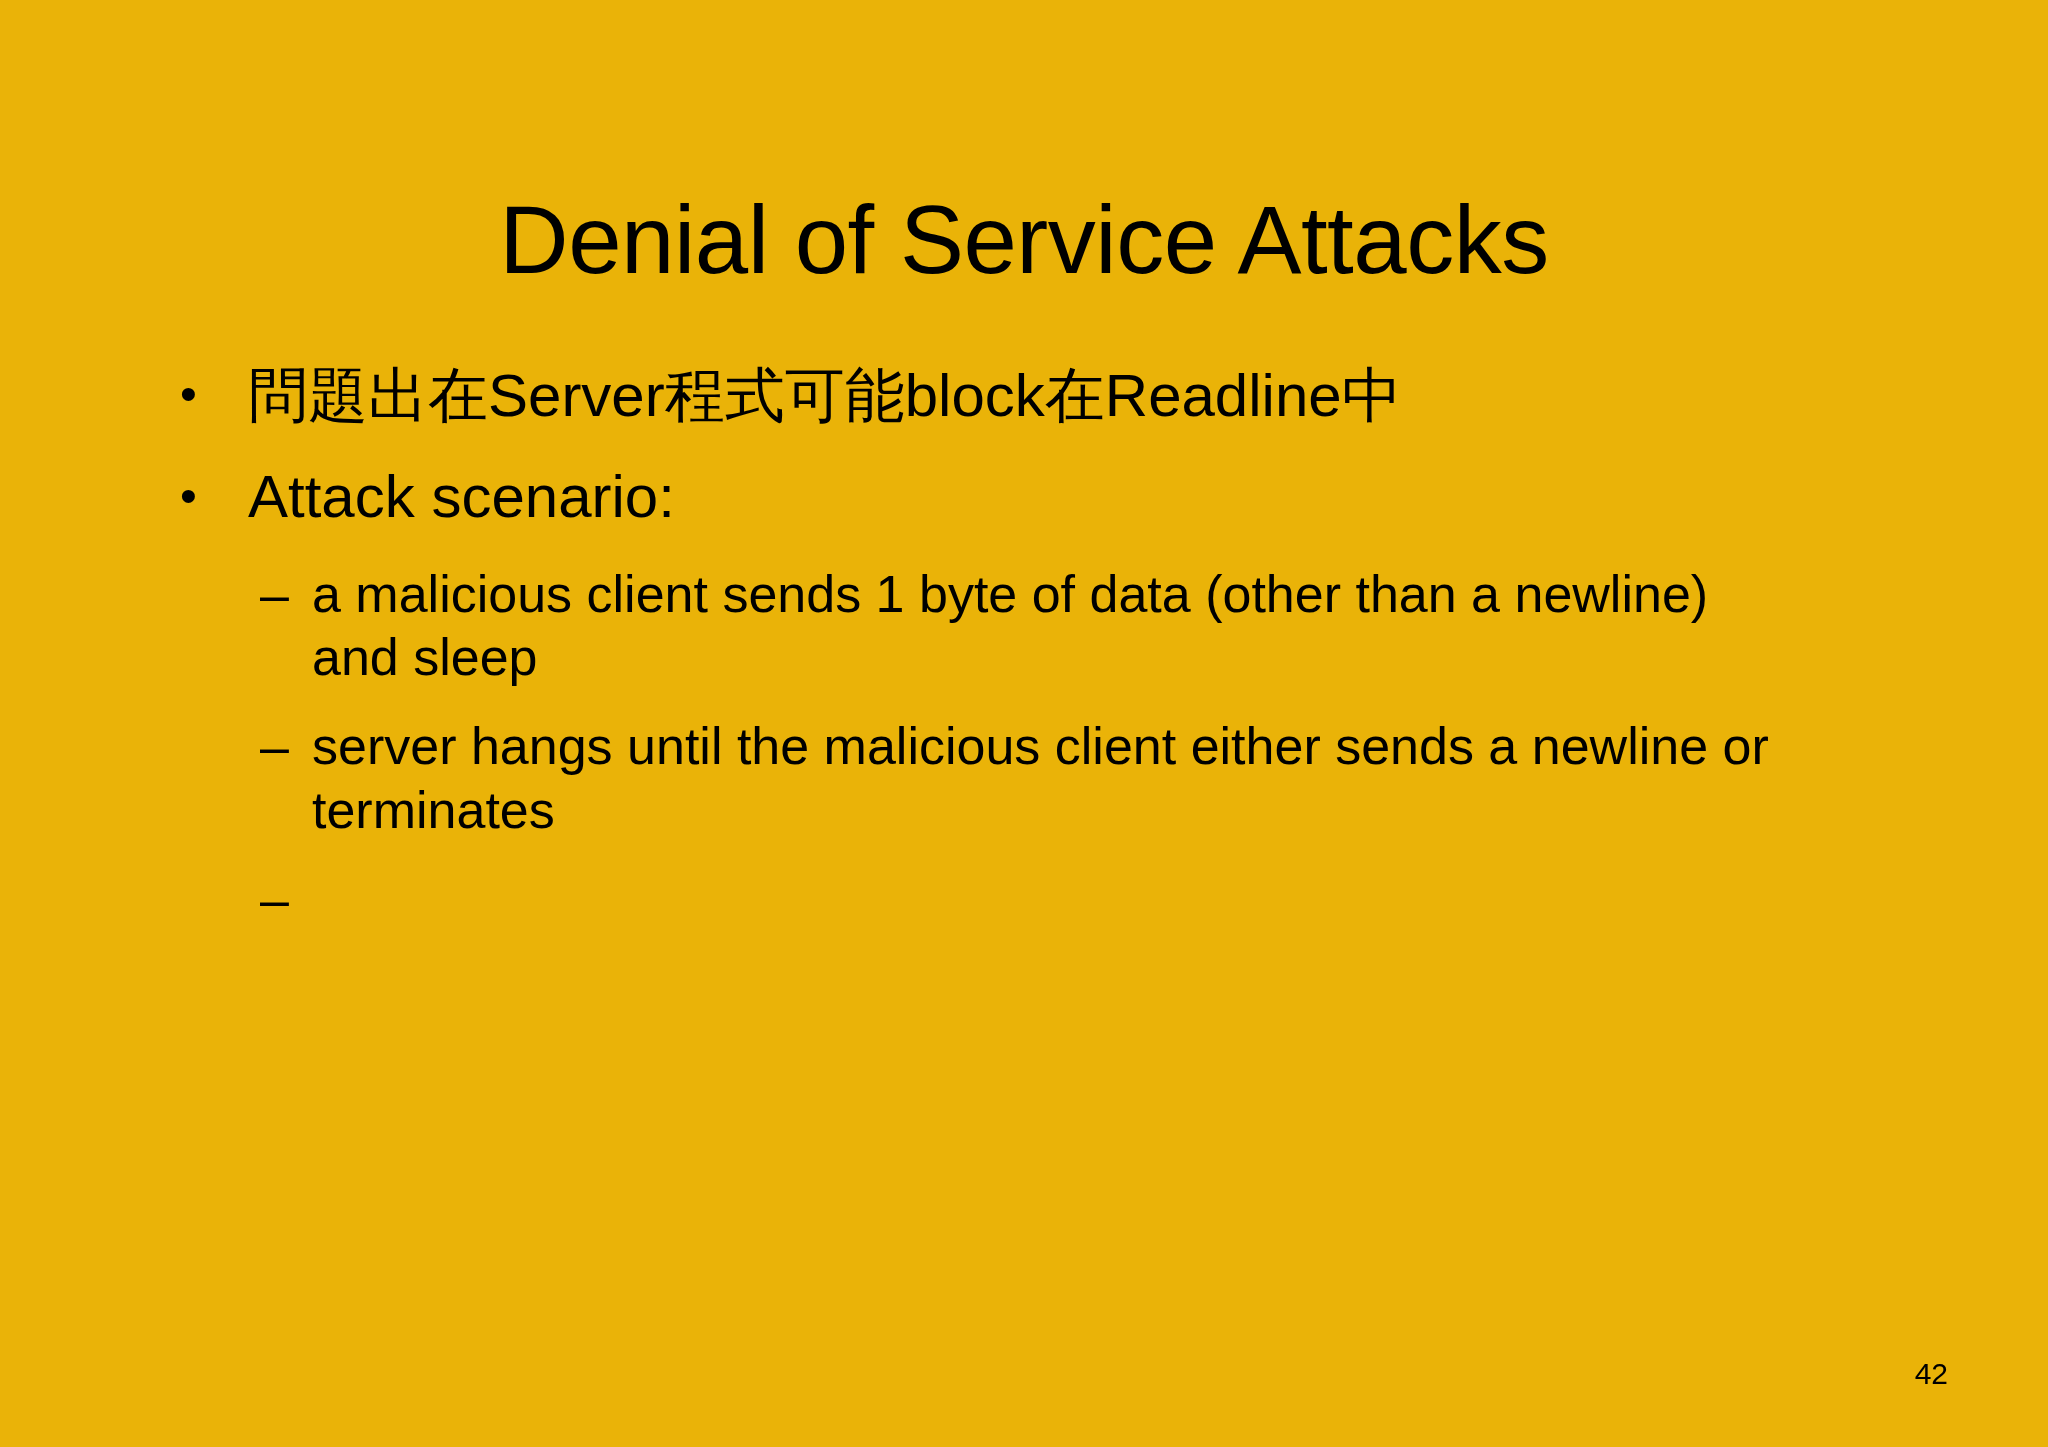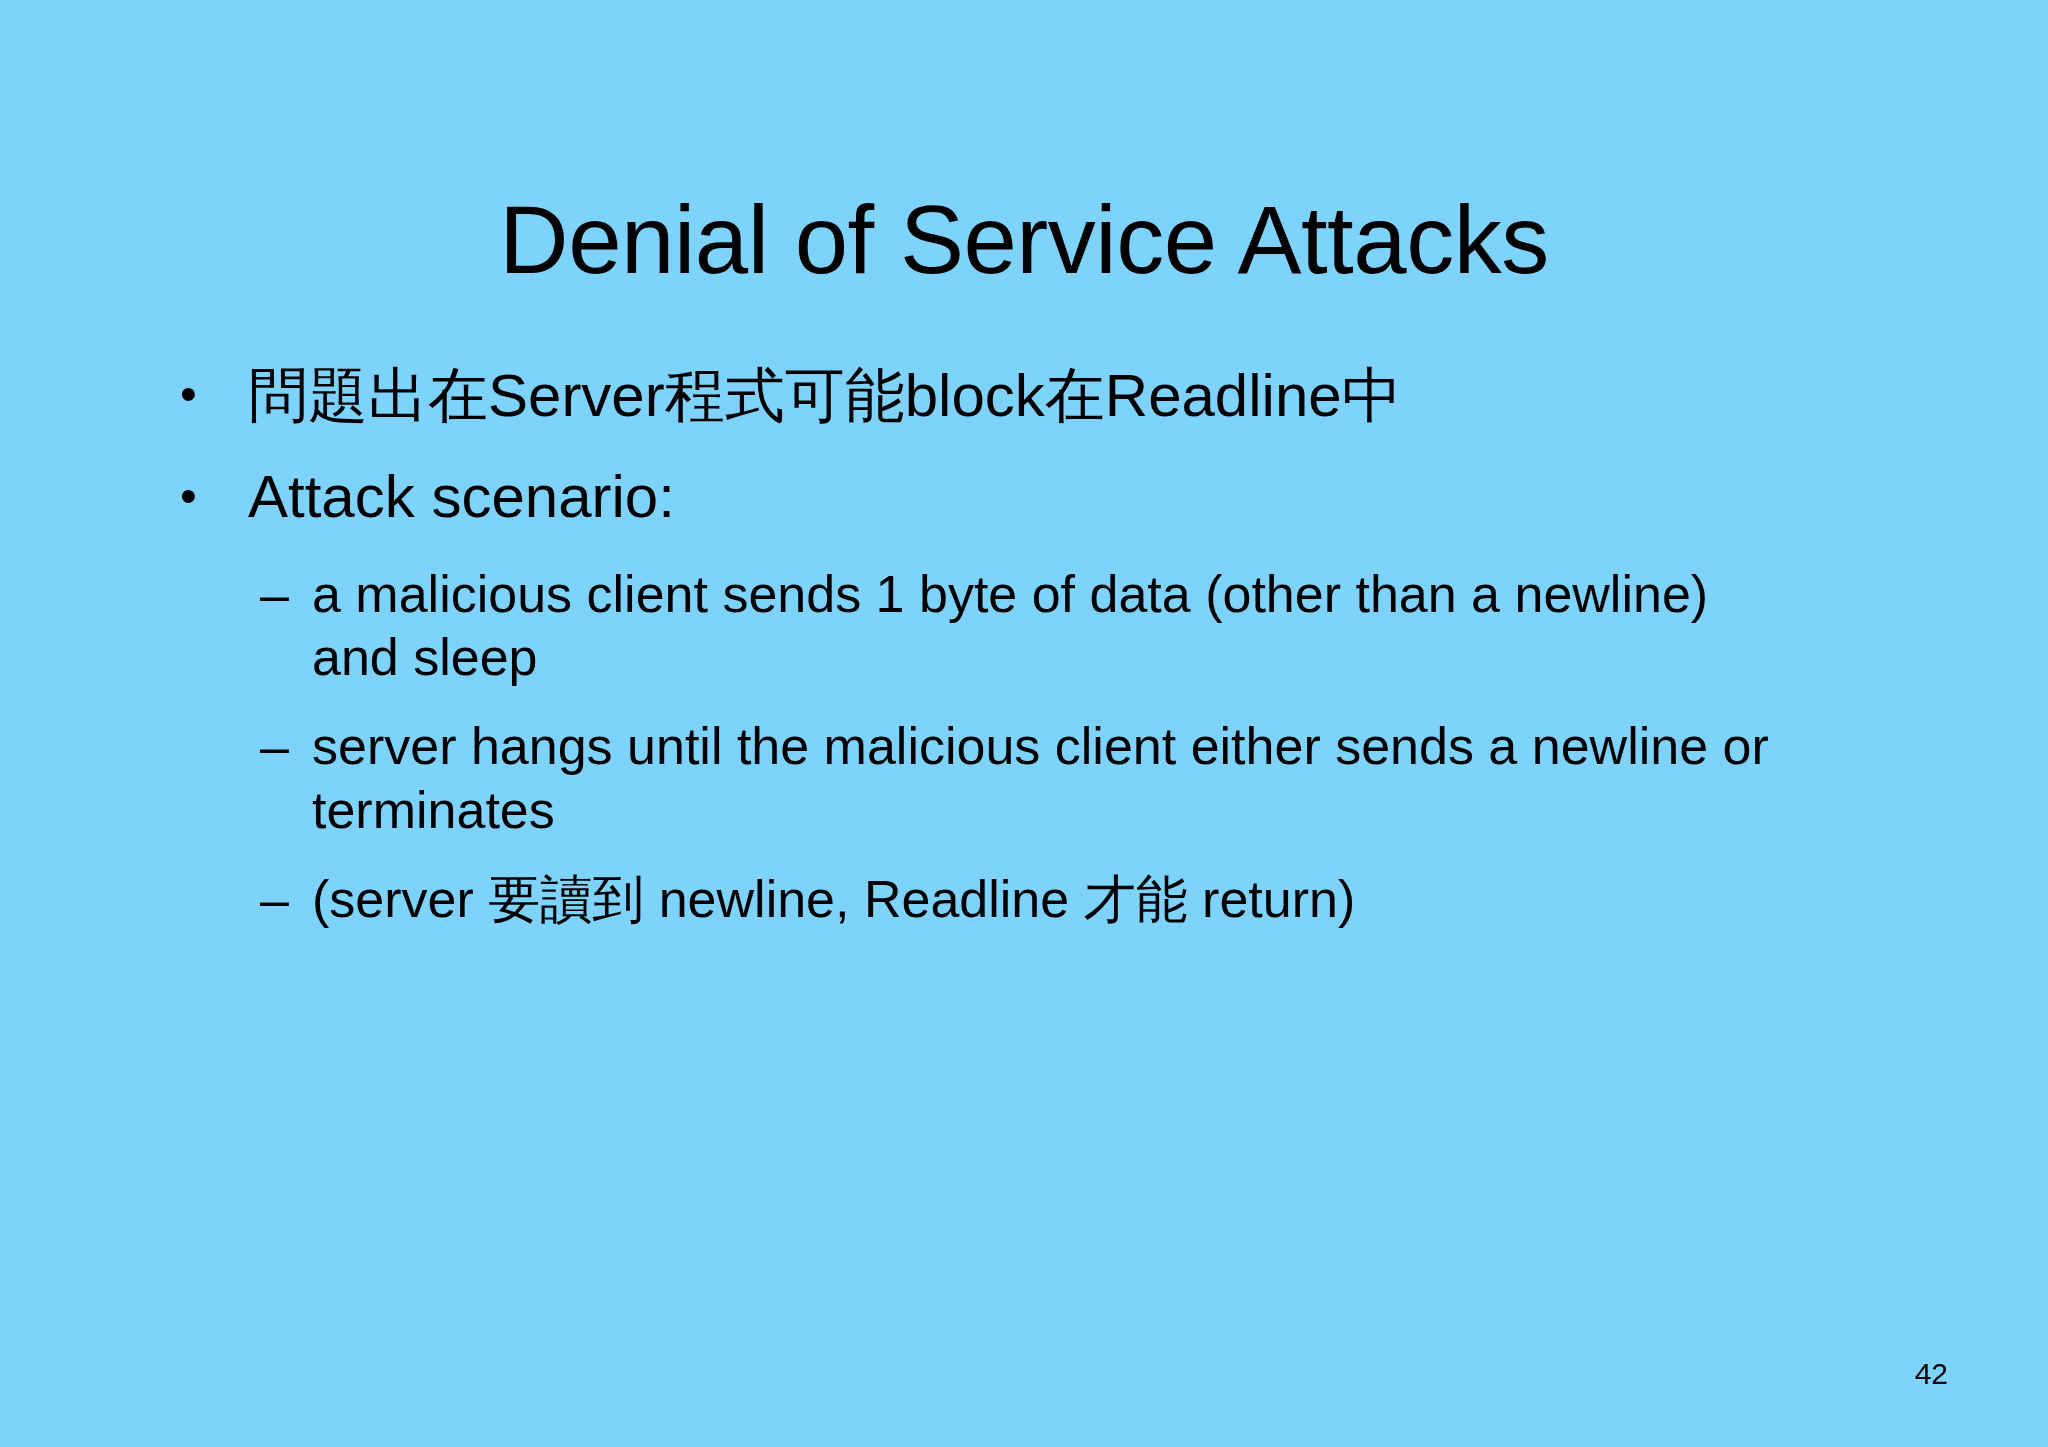--- a/index.html
+++ b/index.html
@@ -15,21 +15,21 @@
     color: #000000;
     position: relative;
   }
 
   .slide {
     position: absolute;
     left: 0;
     top: 0;
     width: 2048px;
     height: 1447px;
-    background: #7dd3fc;
+    background: #eab308;
   }
 
   
   .slide-title {
     position: absolute;
     left: 0;
     top: 125px;
     width: 2048px;
     text-align: center;
     font-size: 96px;
@@ -122,20 +122,19 @@
       <span>a malicious client sends 1 byte of data (other than a newline) and sleep</span>
     </div>
 
     <div class="bullet-l2">
       <span class="marker">–</span>
       <span>server hangs until the malicious client either sends a newline or terminates</span>
     </div>
 
     <div class="bullet-l2">
       <span class="marker">–</span>
-      <span class="nowrap"><span>(server </span><span class="cjk">要讀到</span><span> newline, Readline </span><span class="cjk">才能</span><span> return)</span></span>
     </div>
 
   </div>
 
   <div class="page-number">42</div>
 
 </div>
 
 </body></html>

